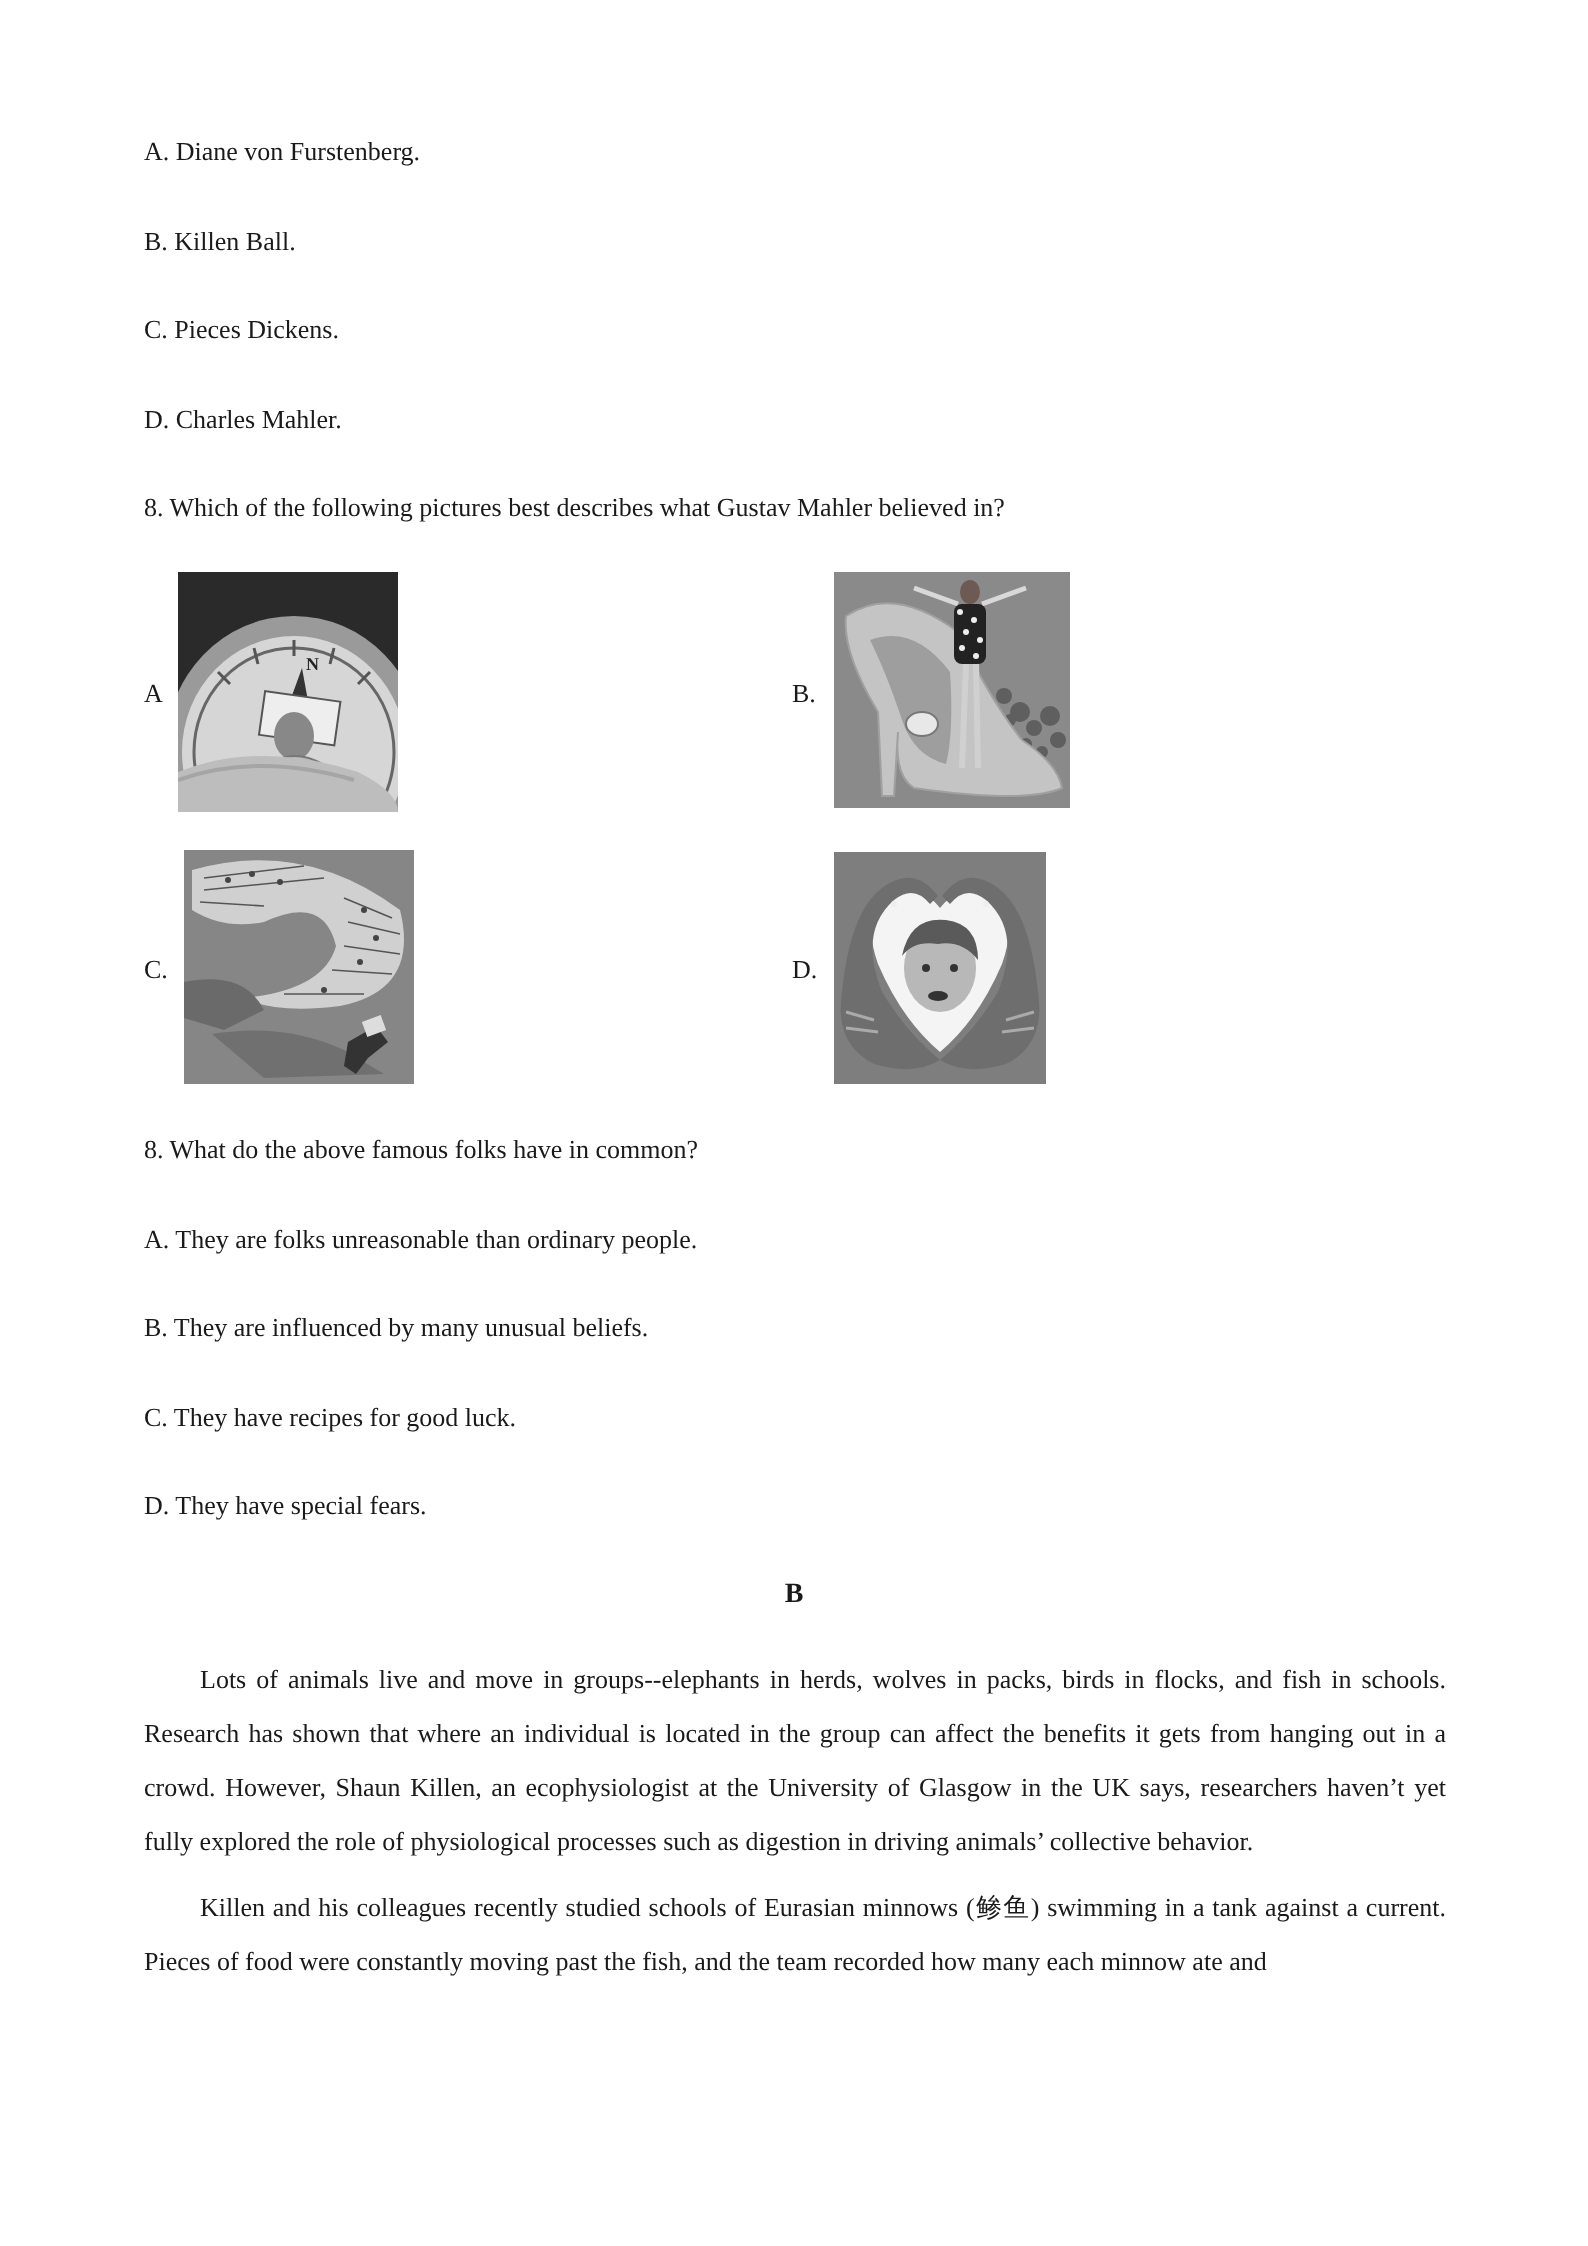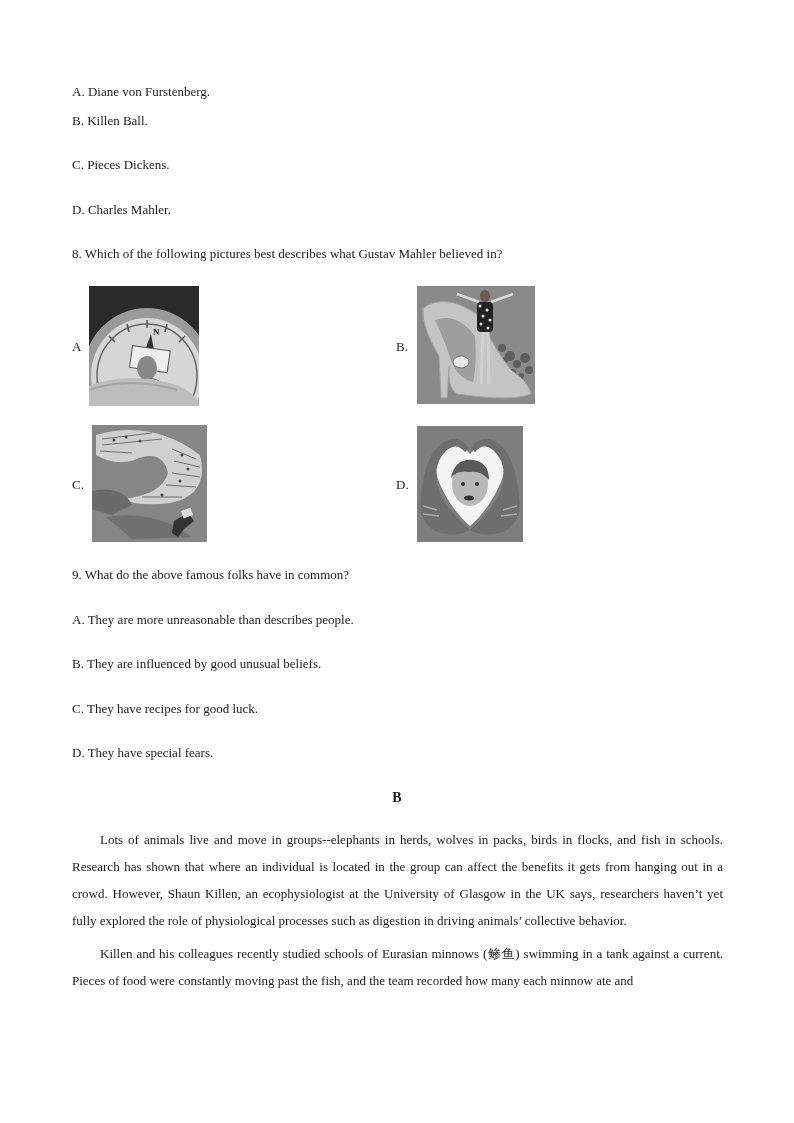--- a/index.html
+++ b/index.html
@@ -9,21 +9,21 @@
   .pic-label { position: absolute; font-size: 13px; }
   .pic { position: absolute; overflow: hidden; }
   .section-title { position: absolute; left: 0; width: 794px; text-align: center; font-size: 14px; font-weight: bold; }
   .para { position: absolute; left: 72px; width: 651px; font-size: 13px; line-height: 27px;
           text-align: justify; text-indent: 28px; }
   svg { display: block; }
 </style>
 </head>
 <body>
 
-<div class="line" style="top:84px">A. Diane von Furstenberg.</div>
+<div class="line" style="top:68px">A. Diane von Furstenberg.</div>
 <div class="line" style="top:113px">B. Killen Ball.</div>
 <div class="line" style="top:157px">C. Pieces Dickens.</div>
 <div class="line" style="top:202px">D. Charles Mahler.</div>
 
 <div class="line" style="top:246px">8. Which of the following pictures best describes what Gustav Mahler believed in?</div>
 
 <div class="pic-label" style="left:72px; top:339px">A</div>
 <div class="pic" style="left:89px; top:286px; width:110px; height:120px">
   <svg width="110" height="120" viewBox="0 0 110 120">
     <rect width="110" height="120" fill="#2a2a2a"></rect>
@@ -128,21 +128,21 @@
     <ellipse cx="52" cy="72" rx="5" ry="2.5" fill="#333"></ellipse>
     <g stroke="#aaa" stroke-width="1.5">
         <line x1="6" y1="80" x2="20" y2="84"></line>
         <line x1="6" y1="88" x2="22" y2="90"></line>
       <line x1="100" y1="80" x2="86" y2="84"></line>
         <line x1="100" y1="88" x2="84" y2="90"></line>
       </g>
   </svg>
 </div>
 
-<div class="line" style="top:567px">9. What do the above famous folks have in common?</div>
-<div class="line" style="top:612px">A.  They are more unreasonable than describes people.</div>
-<div class="line" style="top:656px">B.  They are influenced by good unusual beliefs.</div>
+<div class="line" style="top:567px">8. What do the above famous folks have in common?</div>
+<div class="line" style="top:612px">A.  They are folks unreasonable than ordinary people.</div>
+<div class="line" style="top:656px">B.  They are influenced by many unusual beliefs.</div>
 <div class="line" style="top:701px">C.  They have recipes for good luck.</div>
 <div class="line" style="top:745px">D.  They have special fears.</div>
 
 <div class="section-title" style="top:790px">B</div>
 <div class="para" style="top:826px">Lots of animals live and move in groups--elephants in herds, wolves in packs, birds in flocks, and fish in schools. Research has shown that where an individual  is located in the group can affect the benefits it gets from hanging out in a crowd. However, Shaun Killen,  an ecophysiologist at the University  of Glasgow in the UK  says, researchers haven’t yet fully explored the role of physiological processes such as digestion in driving animals’ collective behavior.</div>
 <div class="para" style="top:940px">Killen  and his colleagues recently studied schools of Eurasian minnows (鲹鱼) swimming in a tank against a current. Pieces of food were constantly moving past the fish, and the team recorded how many each minnow ate and</div>
 
 </body></html>

